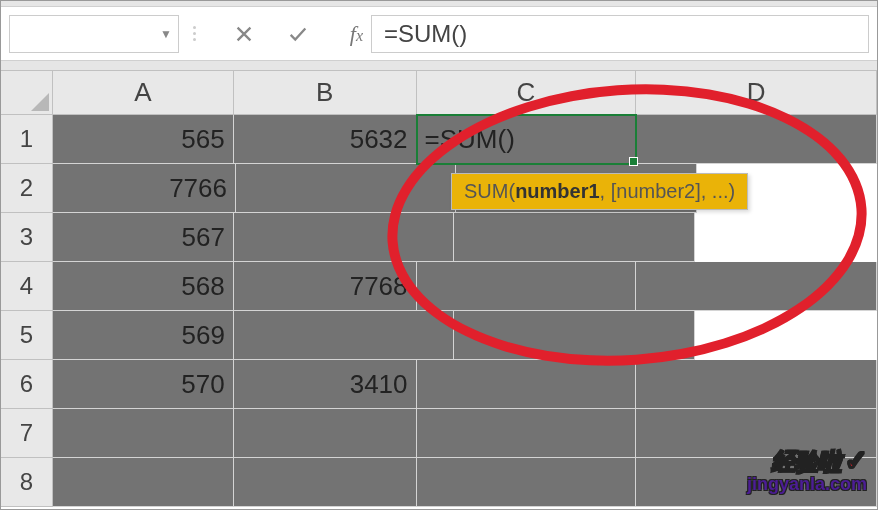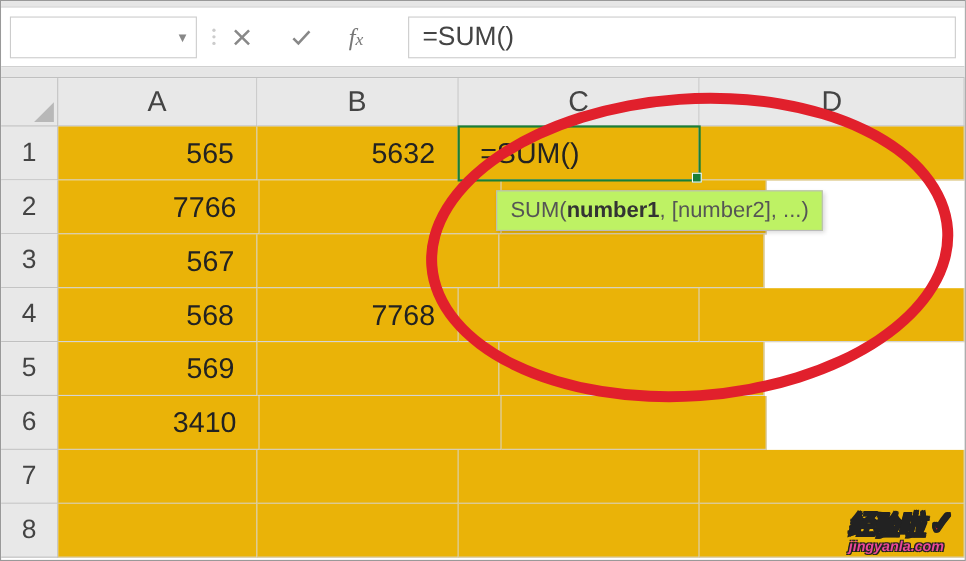--- a/index.html
+++ b/index.html
@@ -50,21 +50,21 @@
       align-items: center;
       gap: 3px;
       color: #ccc;
     }
     .fb-divider span { width:3px; height:3px; background:#ccc; border-radius:50%; }
     .fb-btn {
       width: 46px;
       height: 38px;
       display: flex;
       align-items: center;
-      justify-content: flex-start;
+      justify-content: flex-end;
       color: #888;
       font-size: 22px;
     }
     .fb-btn svg { width: 22px; height: 22px; }
     .formula-input {
       flex: 1;
       height: 38px;
       border: 1px solid #ccc;
       background: #fff;
       display: flex;
@@ -132,24 +132,24 @@
       justify-content: center;
       font-size: 24px;
       color: #444;
     }
     .cell {
       border-right: 1px solid #d4d4d4;
       border-bottom: 1px solid #d4d4d4;
       display: flex;
       align-items: center;
       justify-content: flex-end;
-      padding: 0 20px;
+      padding: 0 8px;
       font-size: 26px;
       color: #222;
-      background: #eab308;
+      background: #737373;
       position: relative;
     }
     .cell.left { justify-content: flex-start; }
     .cell.active {
       outline: 2px solid #1a7f37;
       outline-offset: -1px;
       z-index: 2;
     }
     .cell.active::after {
       content: "";
@@ -158,21 +158,21 @@
       bottom: -3px;
       width: 7px;
       height: 7px;
       background: #1a7f37;
       border: 1px solid #fff;
     }
     .tooltip {
       position: absolute;
       left: 450px;
       top: 172px;
-      background: #bef264;
+      background: #eab308;
       border: 1px solid #bbb;
       box-shadow: 2px 2px 4px rgba(0,0,0,0.15);
       padding: 6px 12px;
       font-size: 20px;
       color: #555;
       z-index: 10;
       white-space: nowrap;
     }
     .tooltip b { color: #333; }
     .ellipse {
@@ -183,45 +183,44 @@
       height: 280px;
       border: 10px solid #e1202c;
       border-radius: 50%;
       z-index: 20;
       pointer-events: none;
       transform: rotate(-4deg);
     }
     .watermark {
       position: absolute;
       right: 10px;
-      bottom: 6px;
-      text-align: left;
+      bottom: 16px;
+      text-align: right;
       z-index: 30;
       line-height: 1;
     }
     .watermark .wm-top {
       font-size: 24px;
       font-weight: 700;
       color: #fff;
       -webkit-text-stroke: 2px #222;
       text-shadow: 1px 1px 0 #222, -1px -1px 0 #222, 1px -1px 0 #222, -1px 1px 0 #222;
       font-style: italic;
       letter-spacing: -1px;
     }
     .watermark .wm-check {
       color: #e1202c;
       font-size: 28px;
       font-weight: 900;
       margin-left: 4px;
       font-style: normal;
     }
     .watermark .wm-bottom {
-      font-size: 13px;
-      color: #ec4899;
-      font-style: italic;
+      font-size: 18px;
+      color: #4c1d95;
       font-weight: 700;
       text-shadow: 1px 1px 0 #222, -1px -1px 0 #222, 1px -1px 0 #222, -1px 1px 0 #222;
     }
   </style>
 </head>
 <body>
 
 <div class="title-bar"></div>
 
 <div class="formula-bar">
@@ -290,20 +289,21 @@
       <div class="cell col-D"></div>
     </div>
     <div class="row">
       <div class="row-h">5</div>
       <div class="cell col-A">569</div>
       <div class="cell col-C"></div>
       <div class="cell col-D"></div>
     </div>
     <div class="row">
       <div class="row-h">6</div>
+      <div class="cell col-A">570</div>
       <div class="cell col-B">3410</div>
       <div class="cell col-C"></div>
       <div class="cell col-D"></div>
     </div>
     <div class="row">
       <div class="row-h">7</div>
       <div class="cell col-A"></div>
       <div class="cell col-B"></div>
       <div class="cell col-C"></div>
       <div class="cell col-D"></div>

